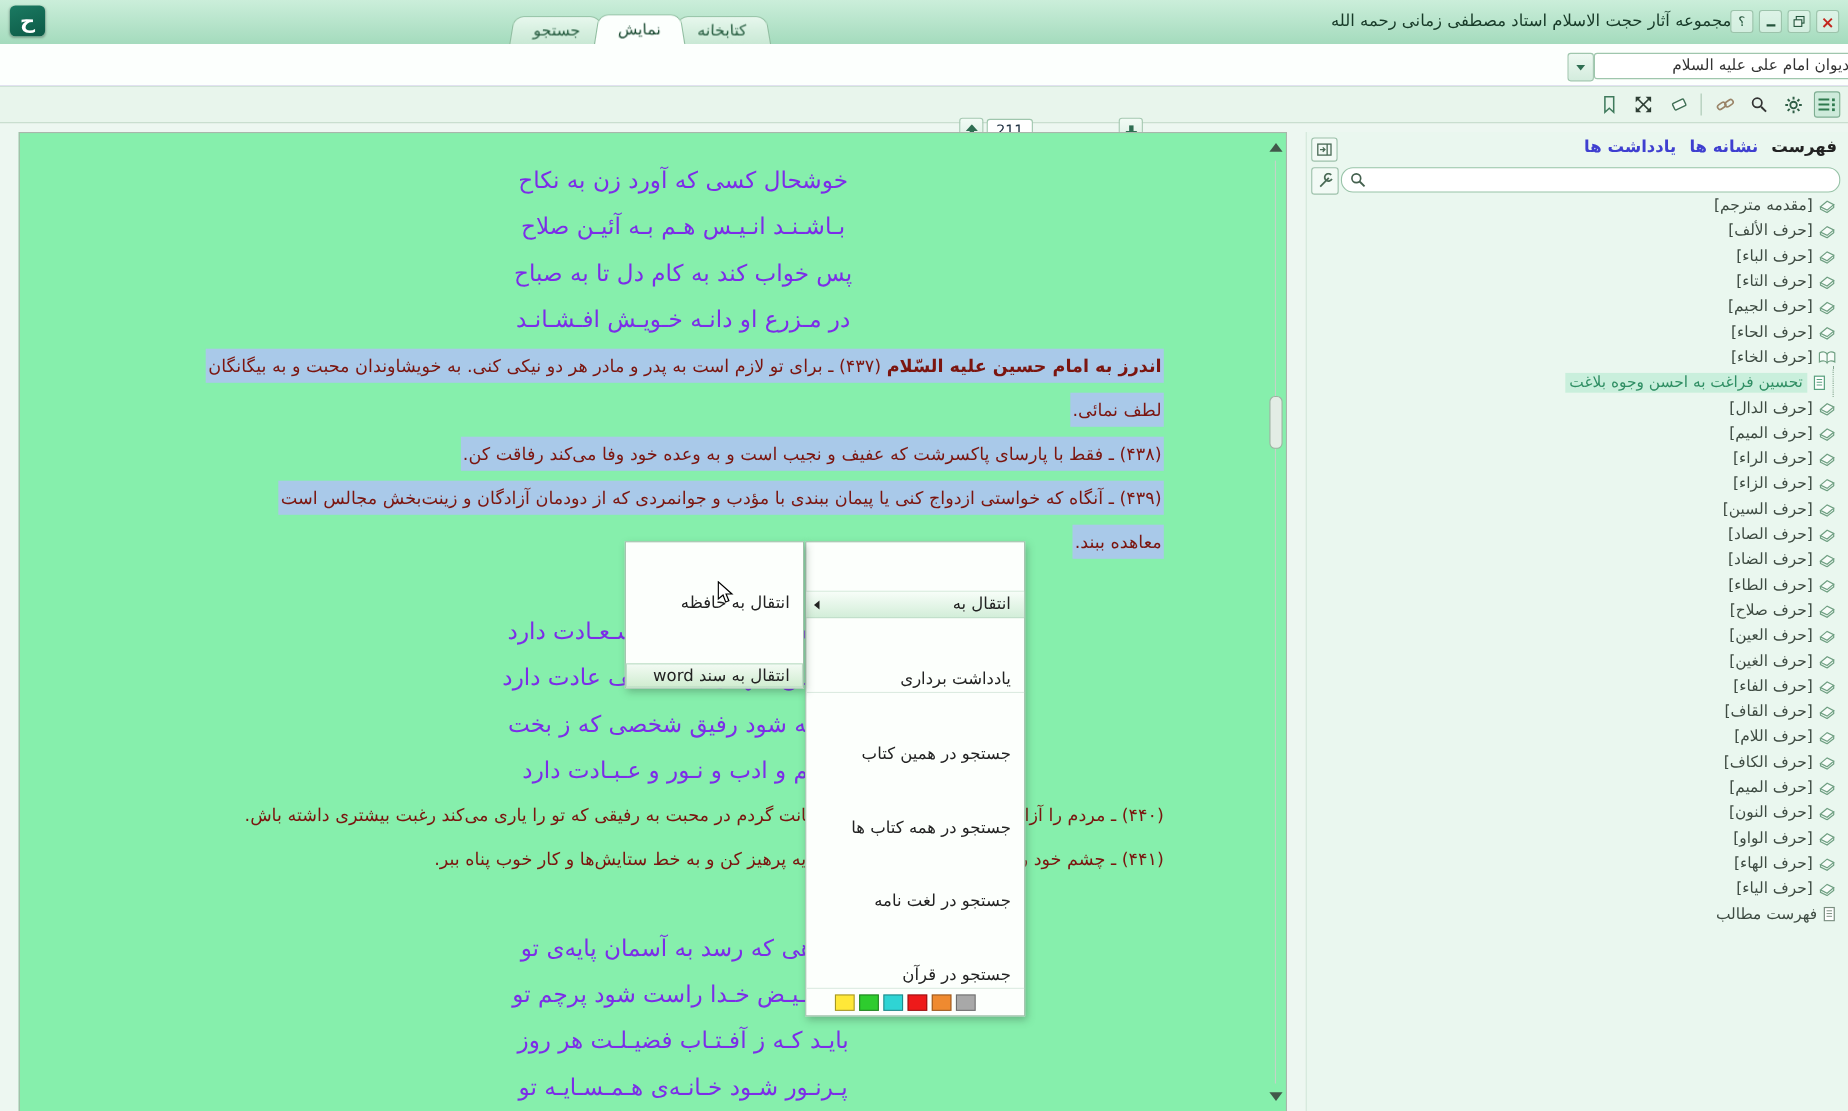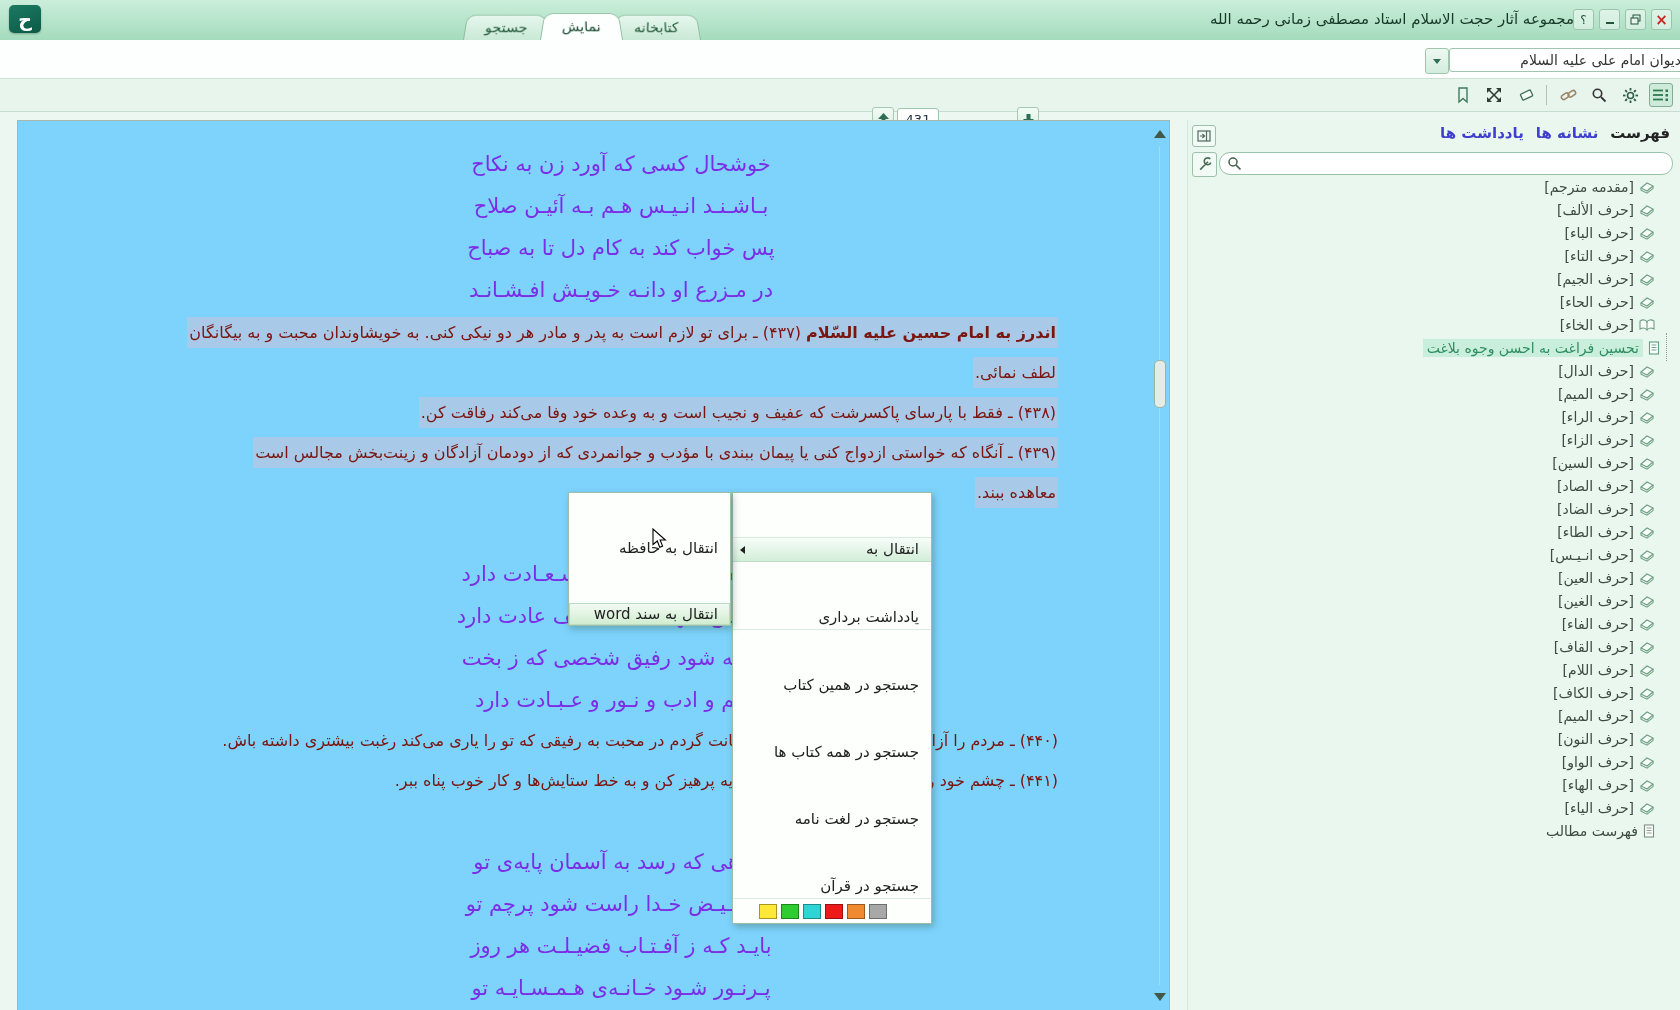--- a/index.html
+++ b/index.html
@@ -44,21 +44,21 @@
   .tbtn.active{background:#cdeada;border:1px solid #7fae92;box-sizing:border-box;}
   .tsep{width:1px;height:20px;background:#a9c6b2;margin:0 2px;}
   .pager{position:absolute;left:872px;top:5px;display:flex;align-items:center;gap:3px;}
   .pbtn{width:20px;height:22px;border:1px solid #a6c9b2;border-radius:3px;background:linear-gradient(#f2fbf5,#d9eee1);
     display:flex;align-items:center;justify-content:center;}
   .pfield{height:20px;background:#fff;border:1px solid #9fc6ad;border-radius:3px;font-size:13px;color:#234;
     display:flex;align-items:center;direction:rtl;}
   .pfield.total{width:40px;justify-content:center;}
   .pfield.current{width:60px;justify-content:flex-start;padding:0 5px;margin-top:48px;}
   
-  .content{position:absolute;left:17px;top:120px;width:1151px;height:889px;background:#7dd3fc;
+  .content{position:absolute;left:17px;top:120px;width:1151px;height:889px;background:#86efac;
     border:1px solid #a9b6ab;box-sizing:content-box;overflow:hidden;direction:rtl;}
   .poem{position:absolute;left:303px;width:600px;text-align:center;color:#7c2de8;font-size:21px;}
   .poem div{height:42px;line-height:42px;white-space:nowrap;}
   .poem1{top:22px;} .poem2{top:432px;} .poem3{top:720px;}
   .prose{position:absolute;left:79px;right:111px;color:#7b150f;font-size:16px;}
   .prose div{height:40px;line-height:40px;text-align:right;white-space:nowrap;}
   .prose1{top:192px;} .prose2{top:600px;}
   .hl{background:#a9c9e9;padding:6px 2px;}
   
   .vscroll{position:absolute;top:1px;right:1px;width:17px;height:887px;}
@@ -92,21 +92,21 @@
   .side-tab{color:#3f3fd0;font-weight:bold;}
   .side-tab.active{color:#222;}
   .dock-btn{position:absolute;left:4px;top:5px;width:22px;height:20px;border:1px solid #9cc0aa;border-radius:3px;
     background:#f2faf5;display:flex;align-items:center;justify-content:center;}
   .wrench-btn{position:absolute;left:4px;top:32px;width:23px;height:23px;border:1px solid #9cc0aa;border-radius:3px;
     background:#f2faf5;display:flex;align-items:center;justify-content:center;}
   .search-box{position:absolute;left:31px;top:32px;width:454px;height:23px;background:#fff;
     border:1px solid #98c3a8;border-radius:11px;box-sizing:border-box;}
   .search-box svg{position:absolute;left:7px;top:3px;}
   .tree{position:absolute;left:0;top:55px;width:493px;direction:rtl;}
-  .srow{height:23px;display:flex;align-items:center;gap:5px;padding-right:26px;font-size:14px;color:#3e4b42;
+  .srow{height:23px;display:flex;align-items:center;gap:5px;padding-right:12px;font-size:14px;color:#3e4b42;
     position:relative;}
   .srow .ic{display:none;flex:0 0 auto;}
   .srow.book .ic-book{display:block;}
   .srow.bookopen .ic-bookopen{display:block;}
   .srow.doc .ic-doc{display:block;}
   .srow.toc .ic-toc{display:block;}
   .srow.sel{padding-right:21px;}
   .srow.sel::before{content:"";position:absolute;right:14px;top:-3px;height:28px;border-right:1px dotted #85a591;}
   .srow.sel .lbl{background:#c9efdc;color:#2f8e63;padding:1px 4px;}
 </style>
@@ -149,21 +149,21 @@
 </div>
 
 <div class="toolbar">
   <div class="pager">
     <div class="pbtn">
       <svg width="11" height="12" viewBox="0 0 11 12">
         <polygon points="5.5,0 11,6 0,6" fill="#2f6e52"></polygon>
           <rect x="3.5" y="5" width="4" height="6" fill="#2f6e52"></rect>
       </svg>
     </div>
-    <div class="pfield total">431</div>
+    <div class="pfield total">211</div>
     <div class="pfield current">۱۳۷</div>
     <div class="pbtn">
       <svg width="11" height="12" viewBox="0 0 11 12">
         <polygon points="5.5,12 11,6 0,6" fill="#2f6e52"></polygon>
           <rect x="3.5" y="1" width="4" height="6" fill="#2f6e52"></rect>
       </svg>
     </div>
   </div>
   <div class="tool-group">
     <div class="tbtn">
@@ -506,21 +506,21 @@
 
         <span class="lbl">[حرف الطاء]</span>
       </div>
 
       <div class="srow book">
         <svg class="ic ic-book" width="16" height="14" viewBox="0 0 16 14">
           <path d="M2 8 L8 3 L14 6 L8 11 Z" fill="#f6fcf8" stroke="#6f9f82" stroke-width="1.1"></path>
           <path d="M2 8 L2 10.2 L8 13.2 L14 8.6 L14 6" fill="none" stroke="#6f9f82" stroke-width="1.1"></path>
         </svg>
 
-        <span class="lbl">[حرف انـیـس]</span>
+        <span class="lbl">[حرف صلاح]</span>
       </div>
 
       <div class="srow book">
         <svg class="ic ic-book" width="16" height="14" viewBox="0 0 16 14">
           <path d="M2 8 L8 3 L14 6 L8 11 Z" fill="#f6fcf8" stroke="#6f9f82" stroke-width="1.1"></path>
           <path d="M2 8 L2 10.2 L8 13.2 L14 8.6 L14 6" fill="none" stroke="#6f9f82" stroke-width="1.1"></path>
         </svg>
 
         <span class="lbl">[حرف العین]</span>
       </div>

